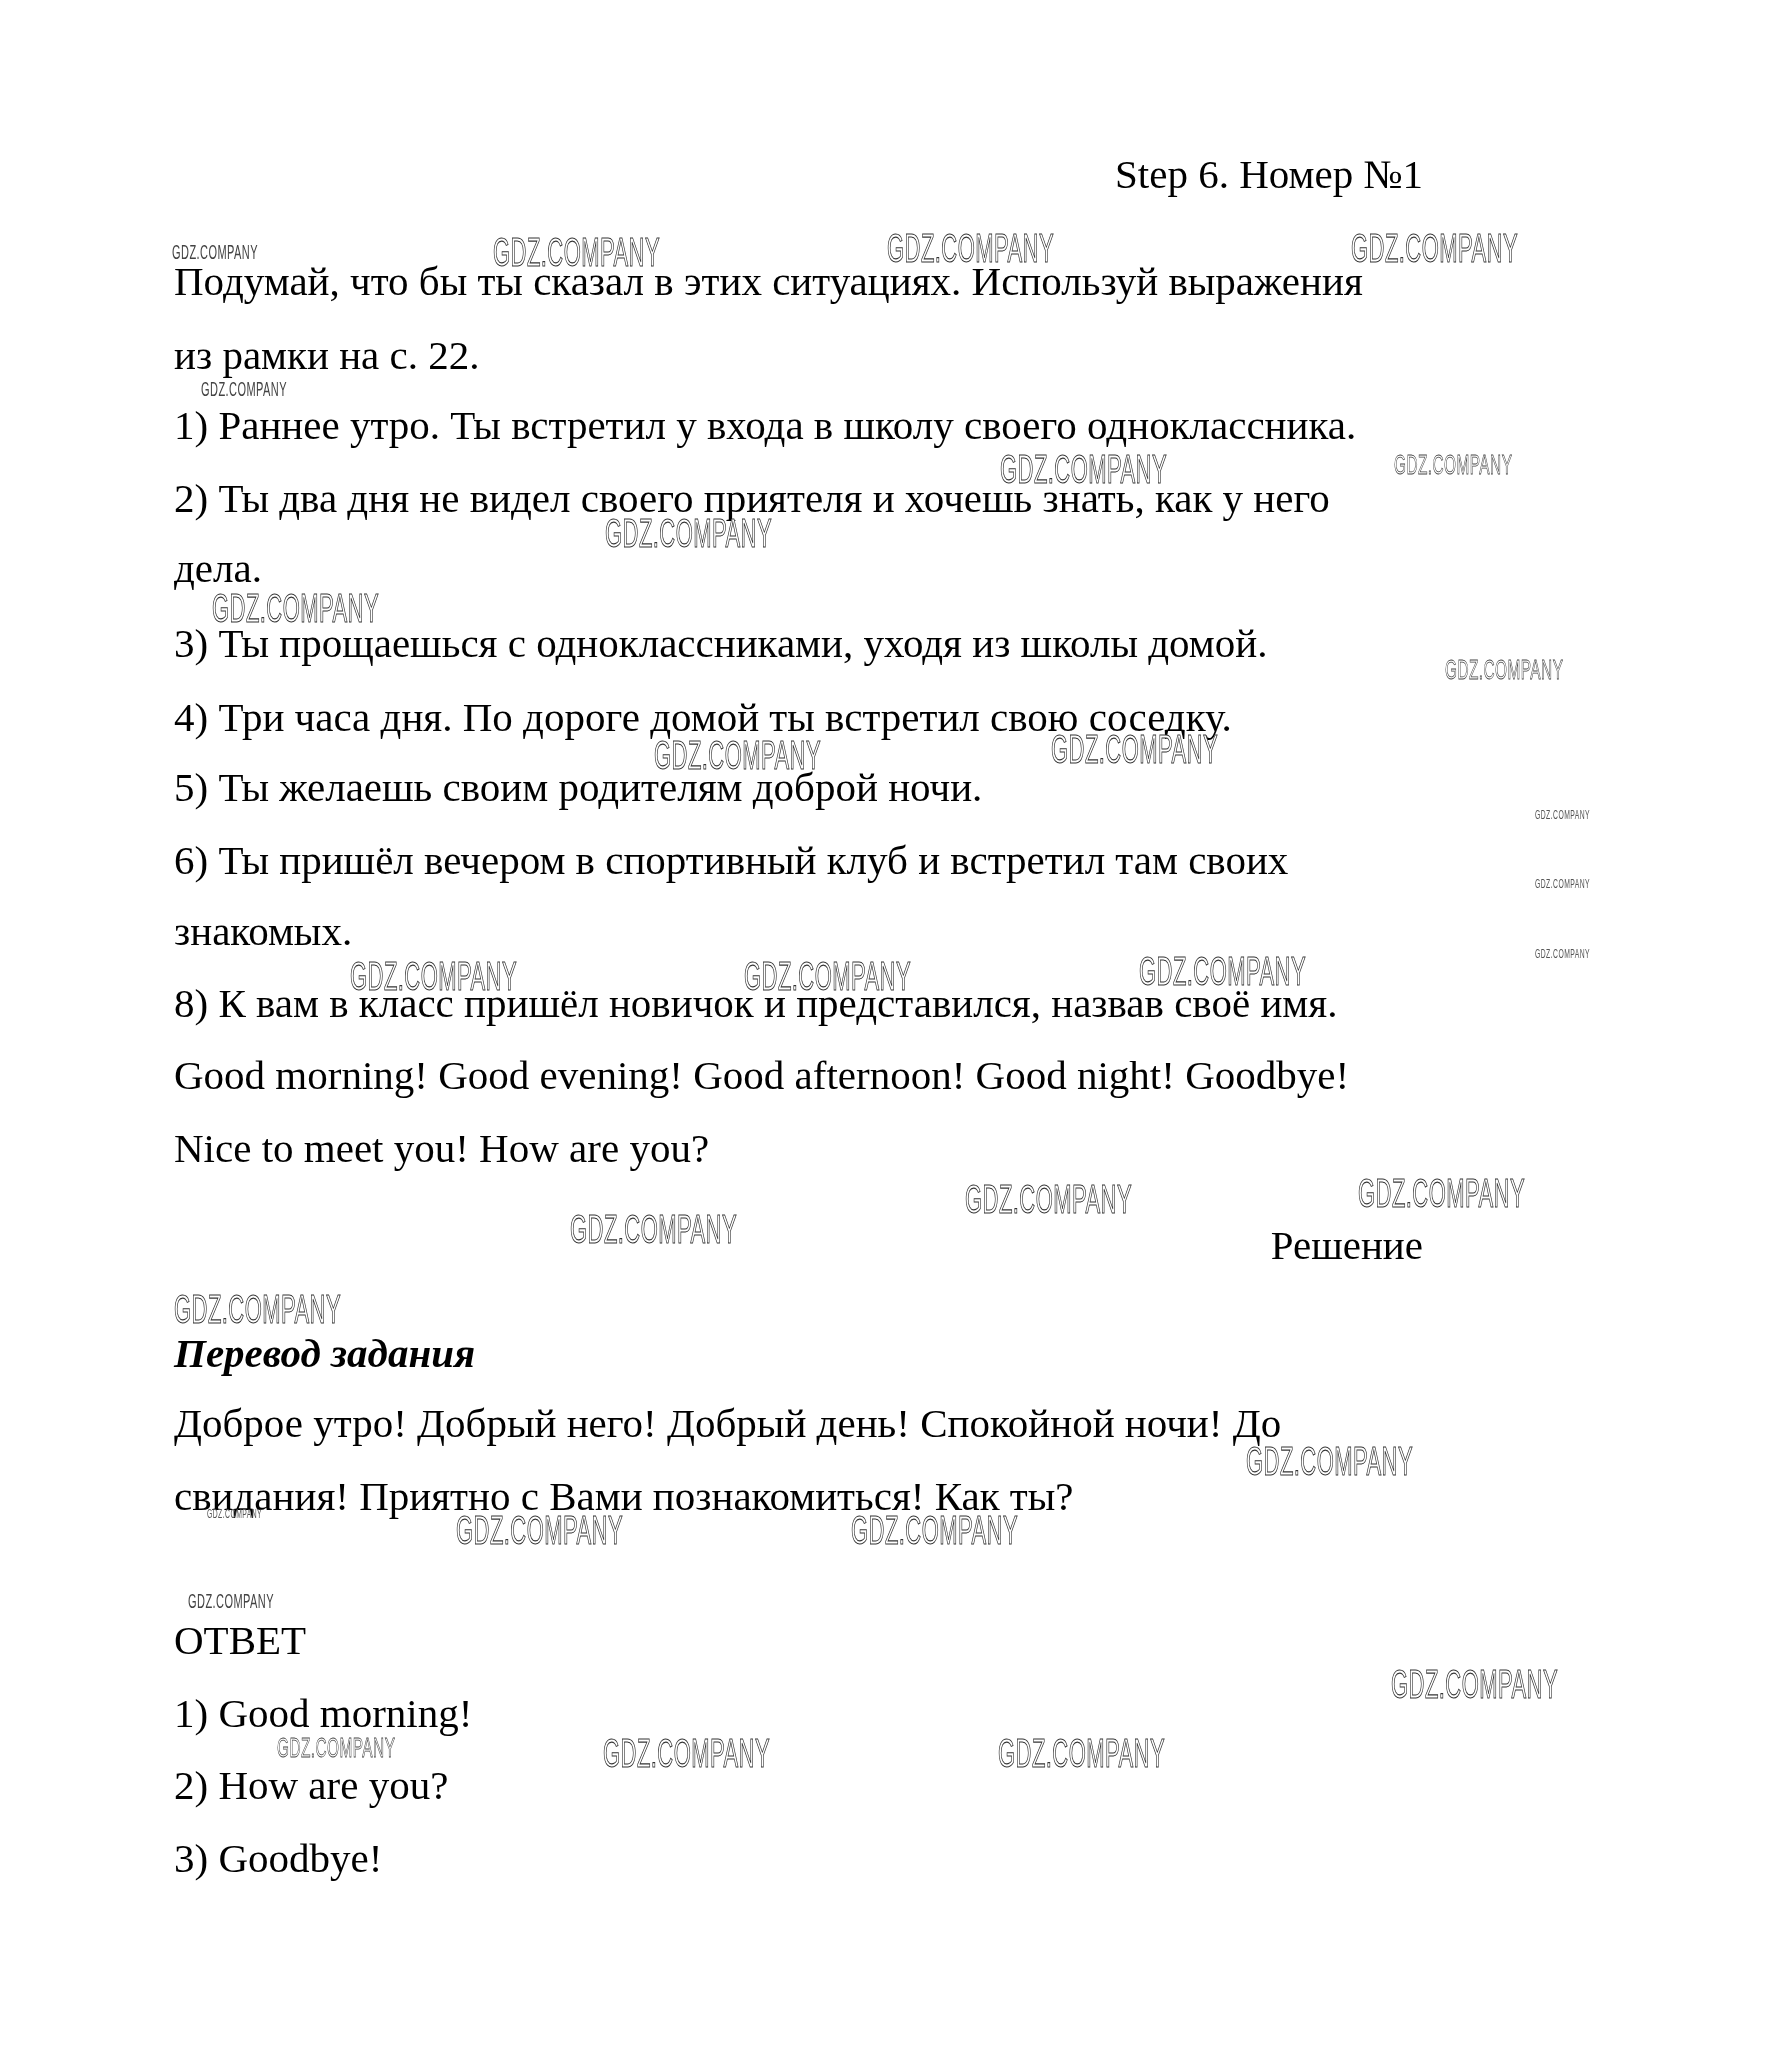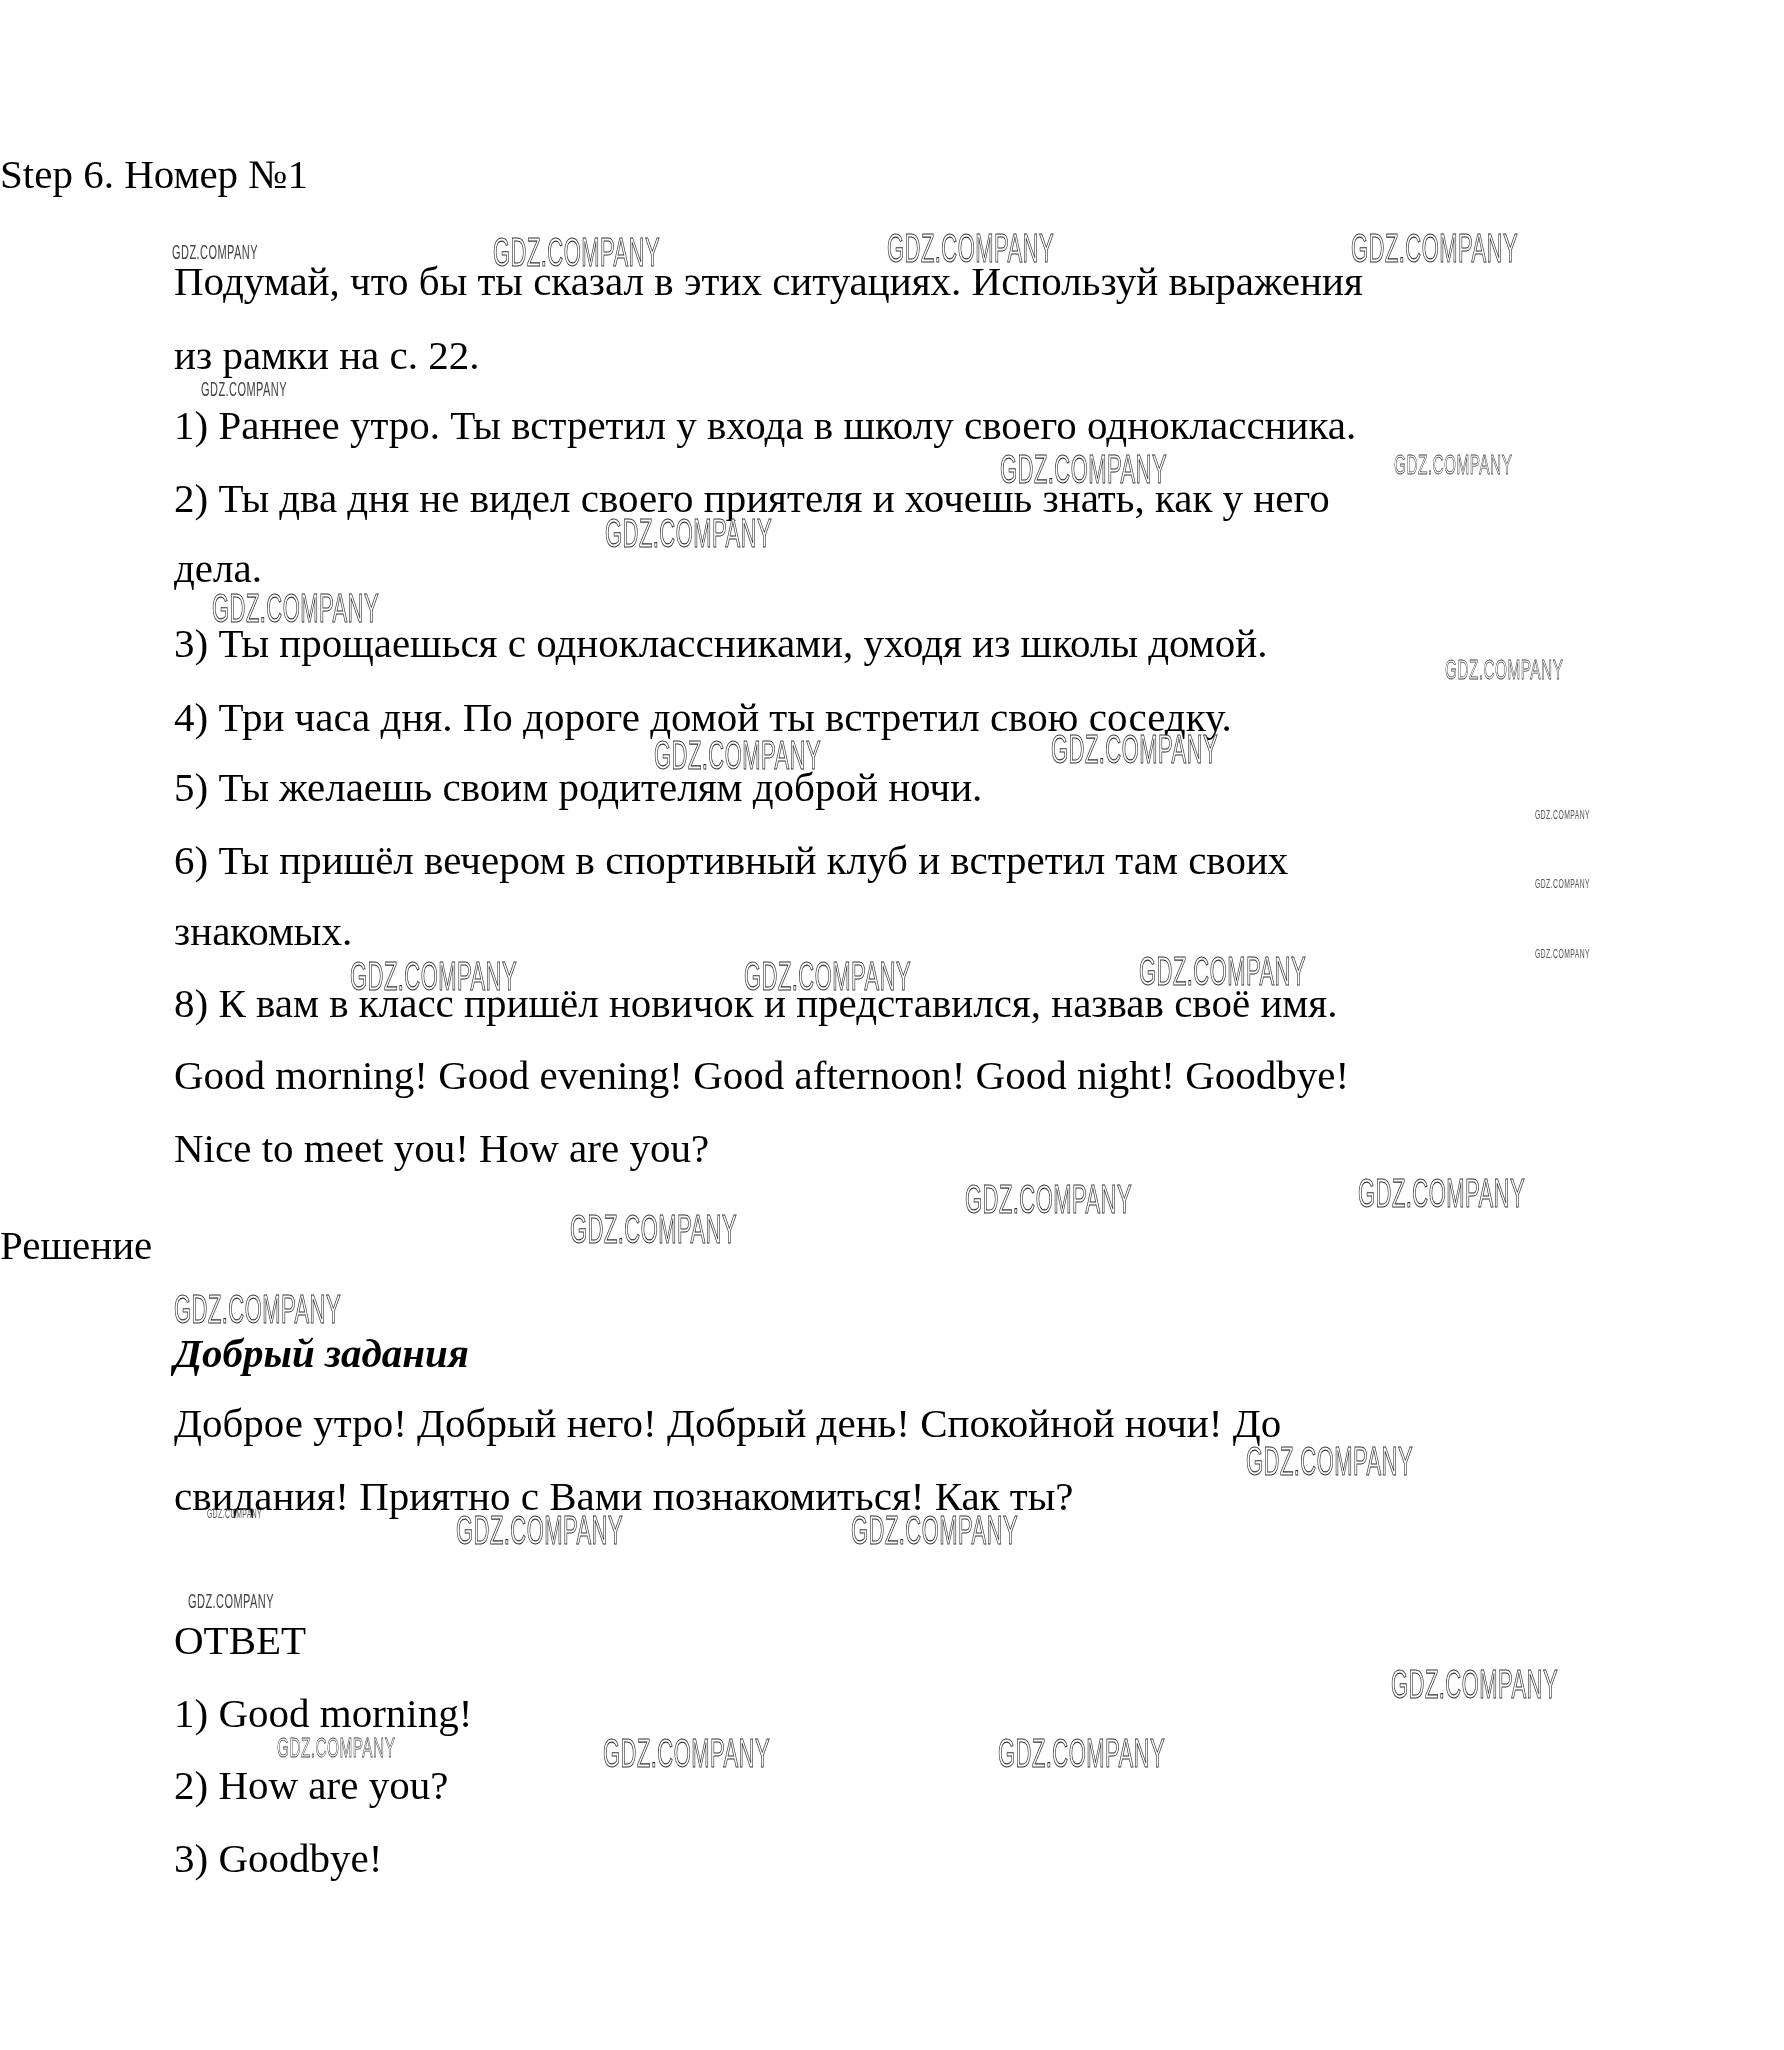--- a/index.html
+++ b/index.html
@@ -1,19 +1,19 @@
 <!DOCTYPE html>
 <html style="font-size:13.2px"><head>
 <meta charset="utf-8">
 <style>
   html, body { margin:0; padding:0; background:#ffffff; }
   body { width:1785px; height:2051px; position:relative; overflow:hidden;
          font-family:"Liberation Serif", "DejaVu Serif", serif; color:#000; }
   .line { position:absolute; left:174px; font-size:41px; line-height:50px; white-space:nowrap; transform:translateY(-50%); }
-  .center { left:0; width:1423px; text-align:left; }
+  .center { left:0; width:1423px; text-align:right; }
   .title { font-size:41px; }
   .bi { font-weight:bold; font-style:italic; }
   .b { font-weight:normal; }
   .wm { position:absolute; white-space:nowrap; font-family:"Liberation Sans", "DejaVu Sans", sans-serif;
         color:#ffffff; -webkit-text-stroke:1.1px #333; transform:translateY(-50%) scaleX(0.55); transform-origin:left center;
         letter-spacing:0.8px; pointer-events:none; }
   .wm.big { font-size:40px; }
   .wm.mid { font-size:28px; -webkit-text-stroke:0.8px #444; }
   .wm.small { font-size:20px; color:#444; -webkit-text-stroke:0; }
   .wm.tiny { font-size:12.4px; color:#555; -webkit-text-stroke:0; }
@@ -33,21 +33,21 @@
   <div class="line" style="top:717px">4) Три часа дня. По дороге домой ты встретил свою соседку.</div>
   <div class="line" style="top:787px">5) Ты желаешь своим родителям доброй ночи.</div>
   <div class="line" style="top:860px">6) Ты пришёл вечером в спортивный клуб и встретил там своих</div>
   <div class="line" style="top:931px">знакомых.</div>
   <div class="line" style="top:1003px">8) К вам в класс пришёл новичок и представился, назвав своё имя.</div>
   <div class="line" style="top:1075px">Good morning! Good evening! Good afternoon! Good night! Goodbye!</div>
   <div class="line" style="top:1148px">Nice to meet you! How are you?</div>
 
   <div class="line center" style="top:1245px">Решение</div>
 
-  <div class="line bi" style="top:1353px">Добрый задания</div>
+  <div class="line bi" style="top:1353px">Перевод задания</div>
   <div class="line" style="top:1423px">Доброе утро! Добрый него! Добрый день! Спокойной ночи! До</div>
   <div class="line" style="top:1496px">свидания! Приятно с Вами познакомиться! Как ты?</div>
 
   <div class="line b" style="top:1640px">ОТВЕТ</div>
   <div class="line" style="top:1713px">1) Good morning!</div>
   <div class="line" style="top:1785px">2) How are you?</div>
   <div class="line" style="top:1858px">3) Goodbye!</div>
 </div>
 
 <div>

